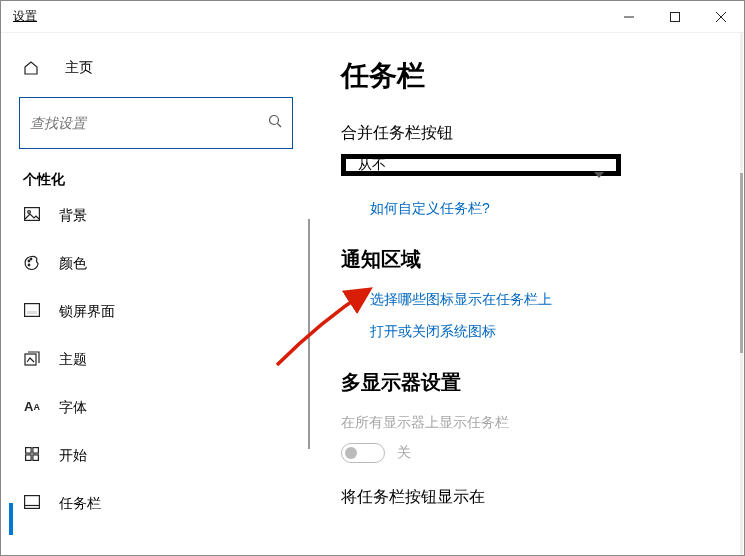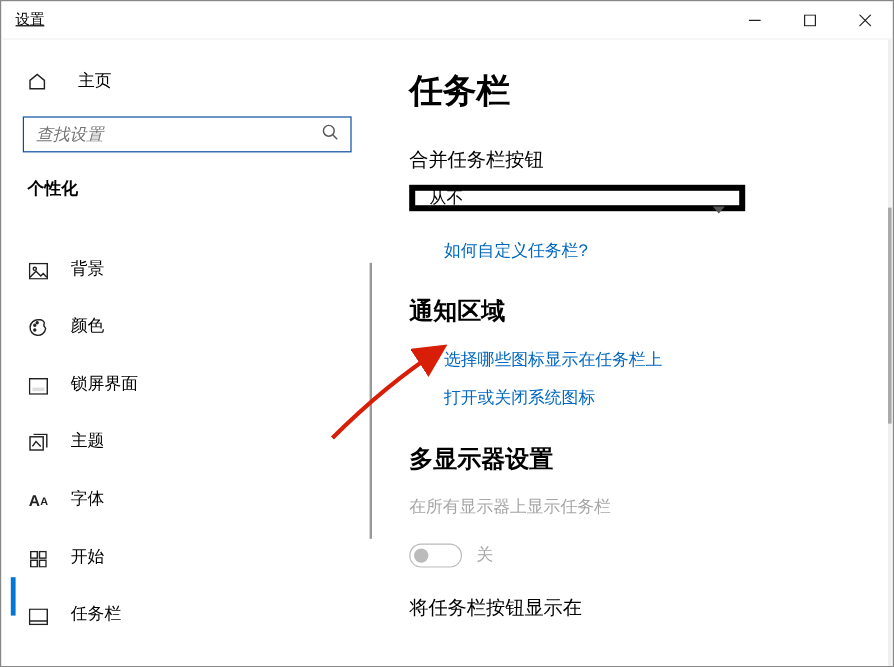--- a/index.html
+++ b/index.html
@@ -10,43 +10,43 @@
 .win-controls { display: flex; }
 .win-btn { width: 46px; height: 32px; display: flex; align-items: center; justify-content: center; cursor: pointer; }
 .win-btn svg { stroke: #222; fill: none; }
 
 .content { display: flex; height: calc(100% - 32px); }
 
 .sidebar { width: 310px; padding: 20px 8px 0 8px; position: relative; }
 .home-row { display: flex; align-items: center; gap: 24px; padding: 6px 14px; font-size: 14px; margin-bottom: 14px; cursor: pointer; }
 .home-row .icon { width: 18px; display: flex; align-items: center; }
 
-.search-box { margin: 0 10px 22px 10px; height: 30px; border: 1px solid #0a4ea0; display: flex; align-items: center; padding: 0 10px; }
+.search-box { margin: 0 10px 22px 10px; height: 52px; border: 1px solid #0a4ea0; display: flex; align-items: center; padding: 0 10px; }
 .search-box input { border: none; outline: none; flex: 1; font-size: 14px; color: #666; font-style: italic; background: transparent; }
 .search-box .icon { color: #333; }
 
 .section-title { font-size: 14px; font-weight: 700; padding: 0 14px; margin-bottom: 18px; }
 
 .side-items { display: flex; flex-direction: column; }
-.side-item { display: flex; align-items: flex-end; gap: 18px; height: 48px; padding: 0 14px; font-size: 14px; cursor: pointer; position: relative; }
+.side-item { display: flex; align-items: flex-start; gap: 18px; height: 48px; padding: 0 14px; font-size: 14px; cursor: pointer; position: relative; }
 .side-item.active::before { content: ""; position: absolute; left: 0; top: 8px; bottom: 8px; width: 4px; background: #0078d4; }
 .side-item .icon { width: 18px; display: flex; align-items: center; justify-content: center; color: #222; }
 
 .scroll-indicator { position: absolute; right: 1px; top: 186px; width: 2px; height: 230px; background: #999; }
 
 .main { flex: 1; padding: 24px 30px 0 30px; position: relative; overflow: hidden; }
 .page-title { font-size: 28px; font-weight: 600; margin-bottom: 28px; }
 .field-label { font-size: 16px; margin-bottom: 10px; }
 .select-box { width: 280px; height: 22px; border: 5px solid #000000; display: flex; align-items: center; padding: 0 12px; font-size: 14px; cursor: pointer; margin-bottom: 24px; position: relative; }
 .select-box::after { content: ""; position: absolute; right: 12px; top: 13px; border-left: 5px solid transparent; border-right: 5px solid transparent; border-top: 6px solid #555; }
 
 .link { color: #0067c0; font-size: 14px; cursor: pointer; display: block; margin-bottom: 14px; margin-left: 29px; }
 
 .sub-heading { font-size: 20px; font-weight: 600; margin: 28px 0 18px 0; }
-.disabled-text { color: #a6a6a6; font-size: 14px; margin-bottom: 21px; }
+.disabled-text { color: #a6a6a6; font-size: 14px; margin-bottom: 11px; }
 
 .toggle-row { display: flex; align-items: center; gap: 12px; margin-bottom: 24px; }
 .toggle { width: 44px; height: 20px; border: 1px solid #bbb; border-radius: 10px; position: relative; background: #fff; }
 .toggle::after { content: ""; position: absolute; left: 3px; top: 3px; width: 12px; height: 12px; border-radius: 50%; background: #bbb; }
 .toggle-label { font-size: 14px; color: #a6a6a6; }
 
 .arrow { position: absolute; left: 270px; top: 280px; pointer-events: none; }
 
 .main-scroll { position: absolute; right: 1px; top: 0; bottom: 0; width: 3px; background: #f0f0f0; }
 .main-scroll-thumb { position: absolute; right: 0; top: 140px; width: 3px; height: 180px; background: #aaa; }

